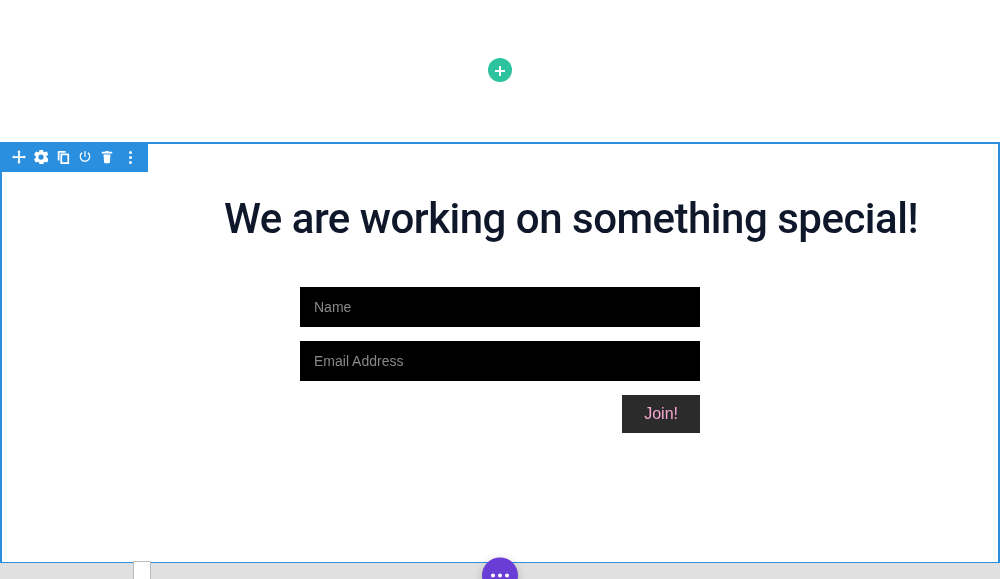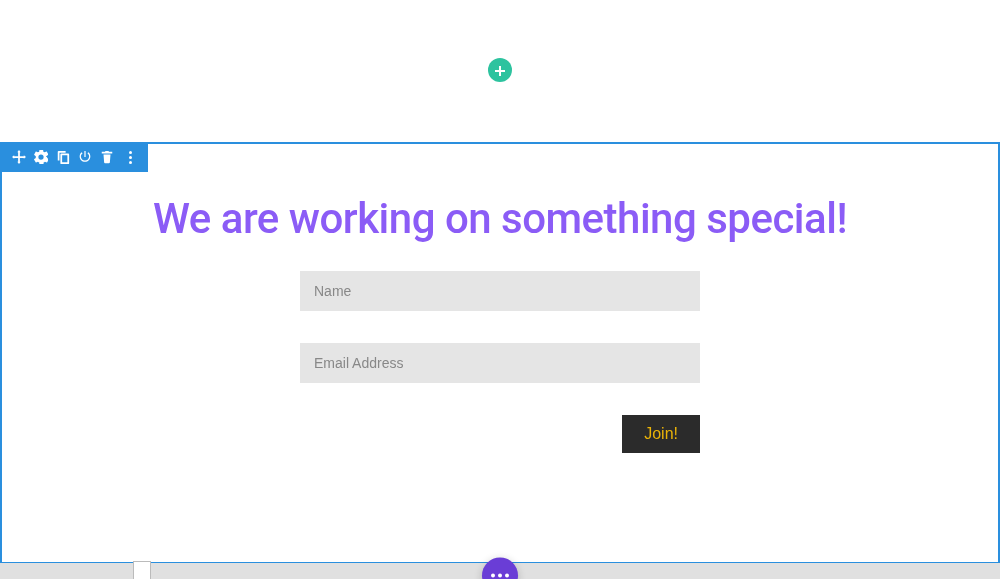--- a/index.html
+++ b/index.html
@@ -81,54 +81,55 @@
       border-radius: 50%;
       background: #fff;
     }
     .content {
       padding: 50px 80px 0;
       text-align: center;
     }
     .heading {
       font-size: 42px;
       font-weight: 500;
-      color: #8b5cf6;
+      color: #0f172a;
       letter-spacing: -0.5px;
-      margin-bottom: 28px;
+      margin-bottom: 44px;
+      text-align: right;
     }
     .subheading {
       font-size: 22px;
       font-weight: 400;
       color: #7a7a7a;
       line-height: 1.55;
       max-width: 820px;
       margin: 0 auto 32px;
     }
     .form {
       width: 400px;
       margin: 0 auto;
     }
     .form-input {
       width: 100%;
       height: 40px;
-      background: #e5e5e5;
+      background: #000000;
       border: none;
       padding: 16px 14px;
       font-size: 14px;
       color: #777;
-      margin-bottom: 32px;
+      margin-bottom: 14px;
       outline: none;
     }
     .form-input::placeholder {
       color: #888;
     }
     .form-submit {
       float: right;
       background: #2b2b2b;
-      color: #eab308;
+      color: #f9a8d4;
       border: none;
       padding: 10px 22px;
       font-size: 16px;
       cursor: pointer;
     }
     .fab {
       position: absolute;
       bottom: 0px;
       left: 50%;
       transform: translate(-50%, 40%);

